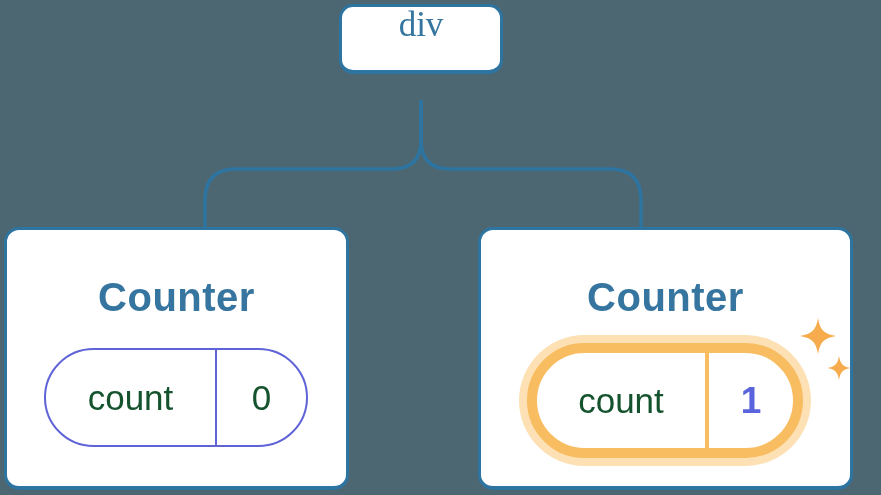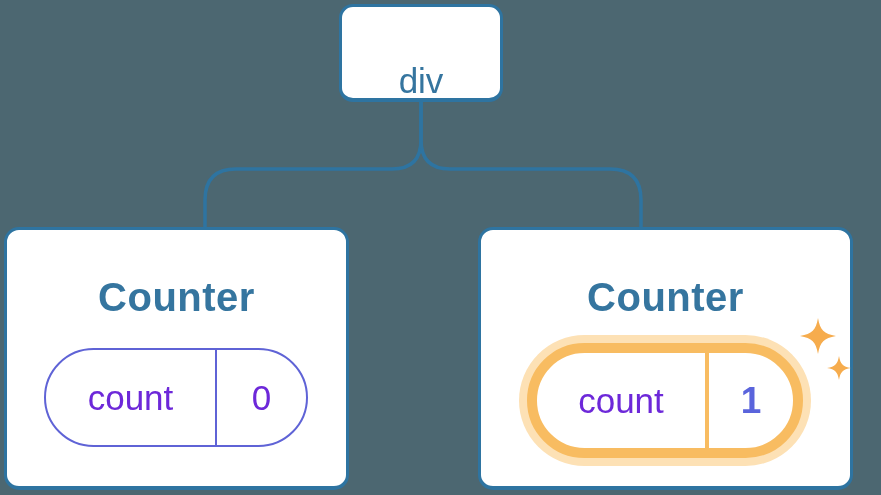--- a/index.html
+++ b/index.html
@@ -16,23 +16,23 @@
   svg.connectors{position:absolute;left:0;top:0;}
 
   .node{
     position:absolute;
     background:#ffffff;
     border:3px solid #2E74A1;
     border-bottom-width:4px;
     box-sizing:border-box;
   }
   .root-node{
-    left:339px;top:4px;width:164px;height:98px;
+    left:339px;top:4px;width:164px;height:70px;
     border-radius:14px;
-    display:flex;align-items:flex-end;justify-content:center;
+    display:flex;align-items:flex-start;justify-content:center;font-family:Liberation Serif, serif;
   }
   .root-label{
     color:#35759F;font-size:35px;line-height:1;
   }
   .card{
     border-radius:15px;
   }
   .card-left{left:4px;top:227px;width:345px;height:263px;}
   .card-right{left:478px;top:227px;width:375px;height:263px;}
   .card-title{
@@ -52,21 +52,21 @@
     background:#ffffff;
   }
   .pill .seg-key{
     flex:1;border-right:2px solid #5F63D6;
     display:flex;align-items:center;justify-content:center;
   }
   .pill .seg-val{
     width:89px;
     display:flex;align-items:center;justify-content:center;
   }
-  .state-text{color:#6d28d9;font-size:35px;line-height:1;}
+  .state-text{color:#14532d;font-size:35px;line-height:1;}
 
   
   .pill-glow{
     position:absolute;left:38px;top:105px;
     width:292px;height:131px;
     background:#FDE1B5;border-radius:66px;
     box-sizing:border-box;padding:8px;
     display:flex;
   }
   .pill-hot{

